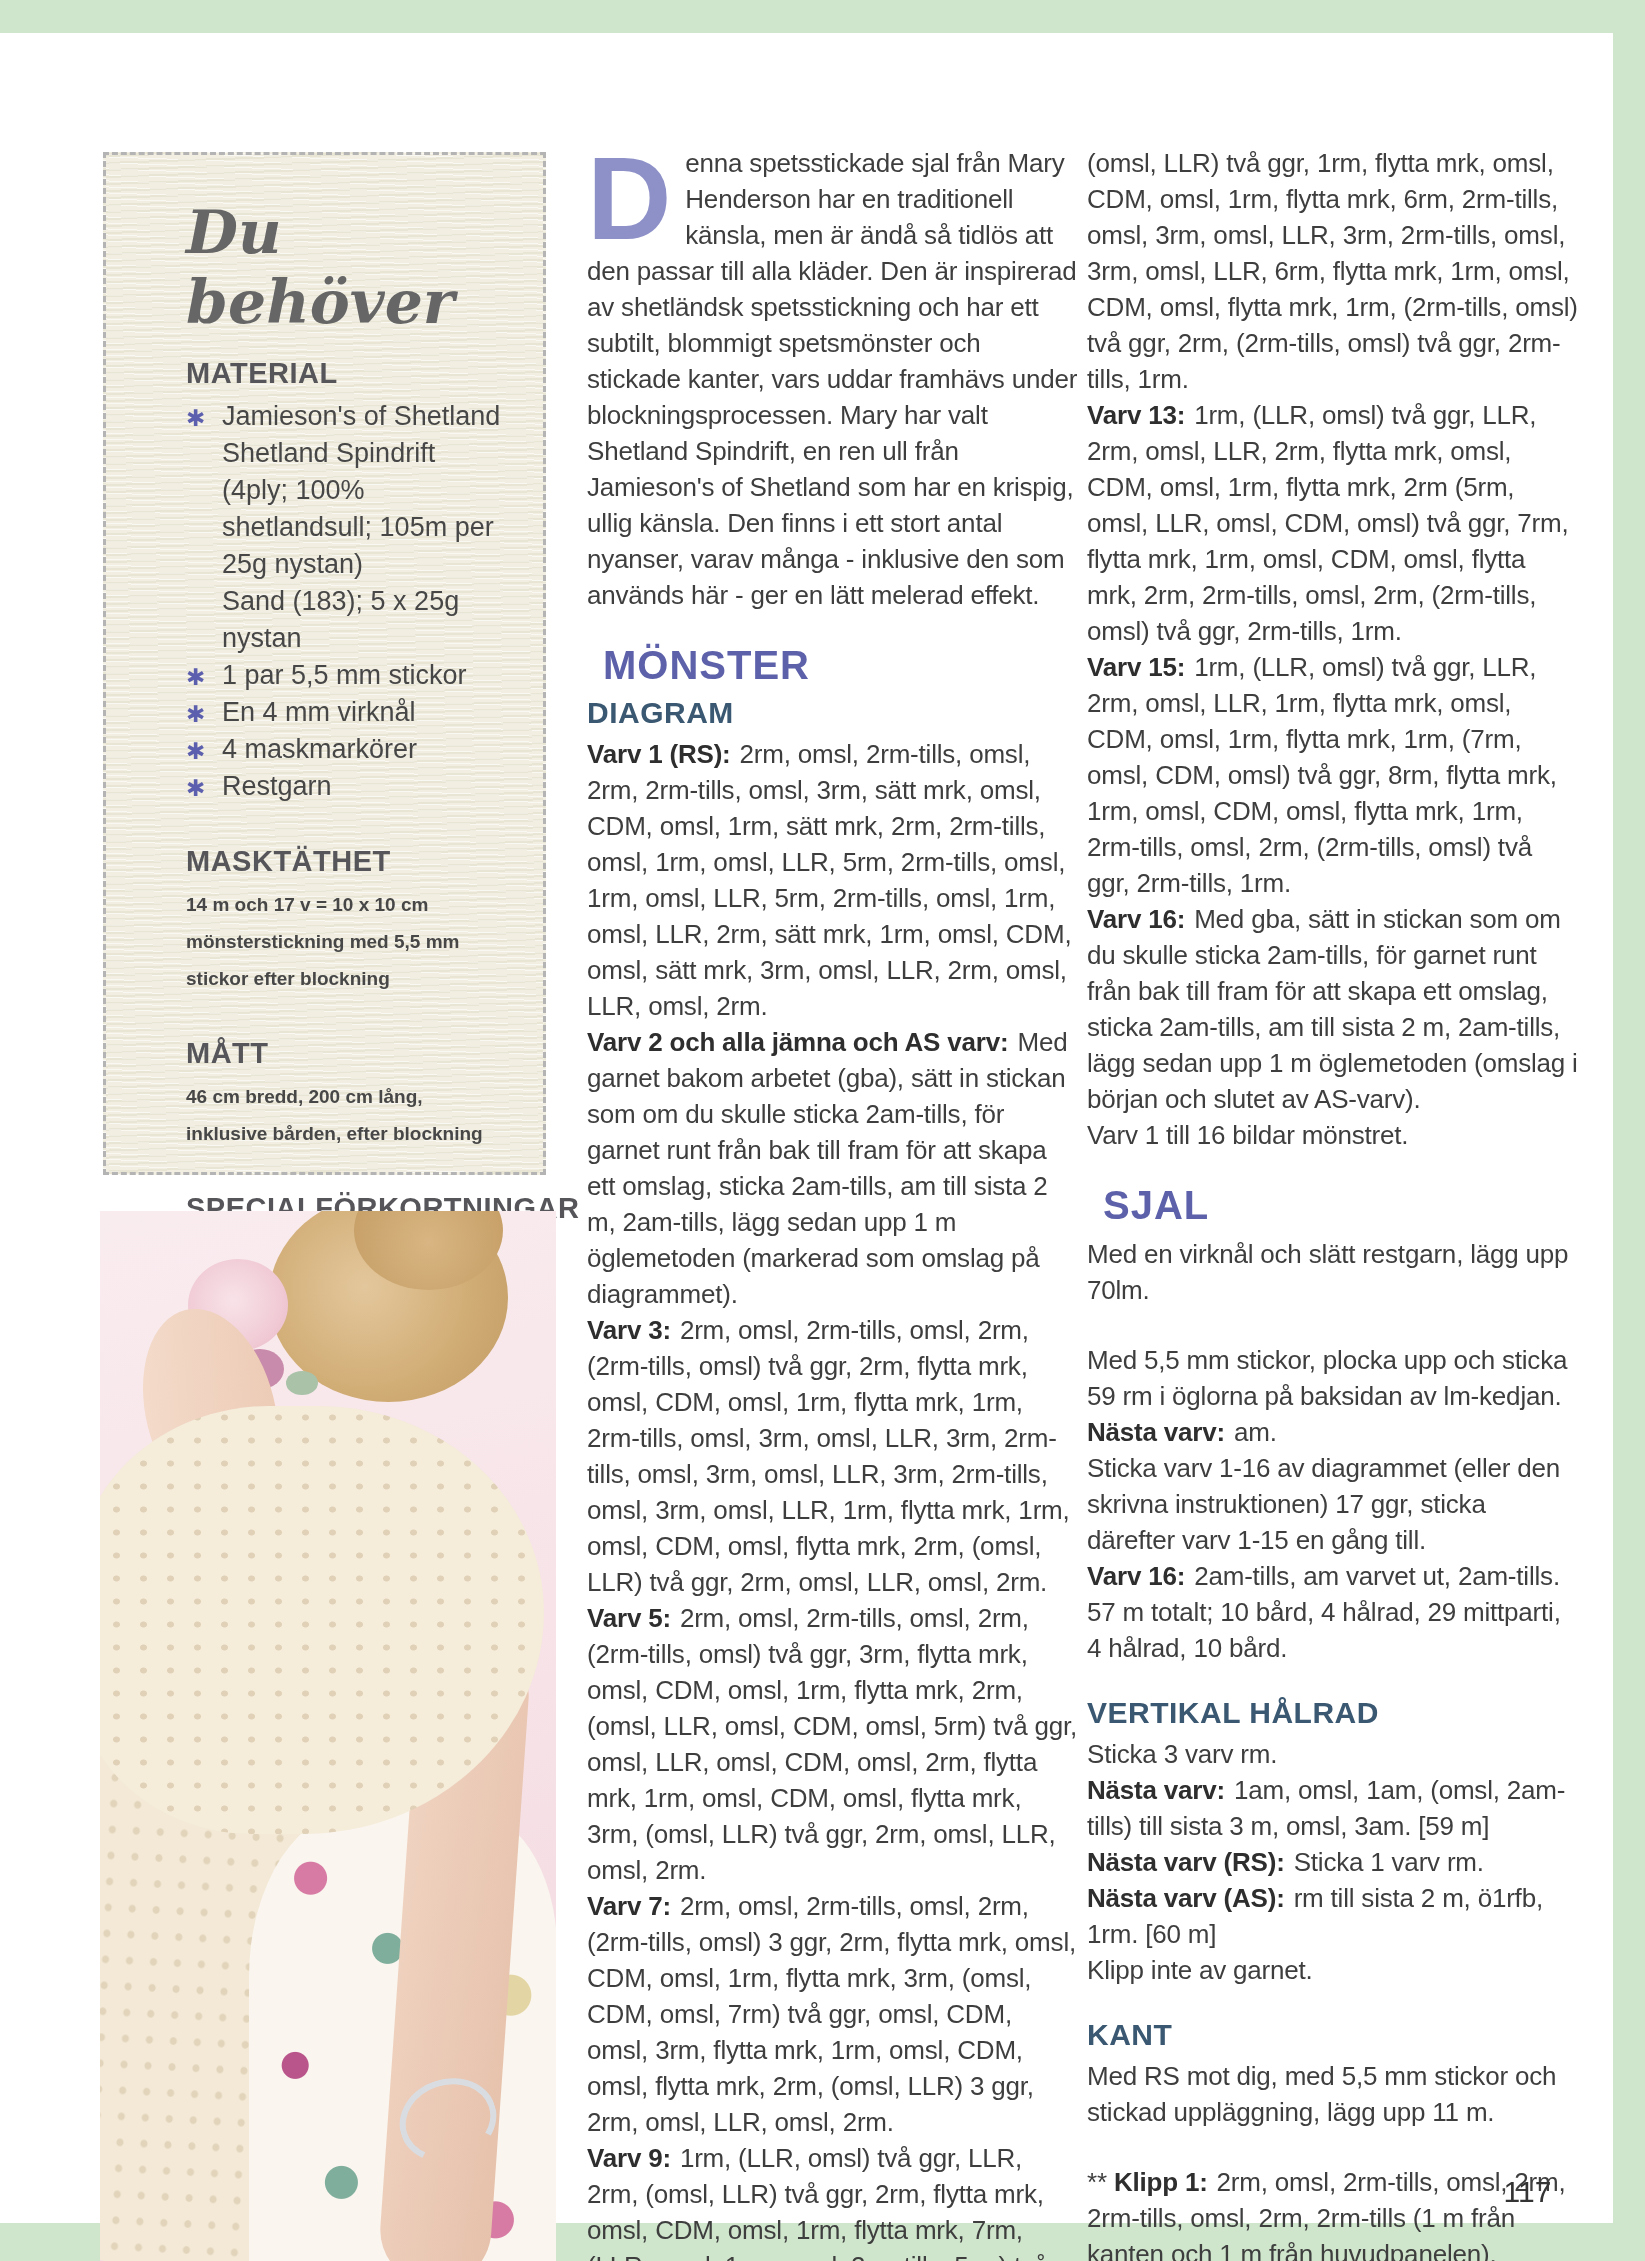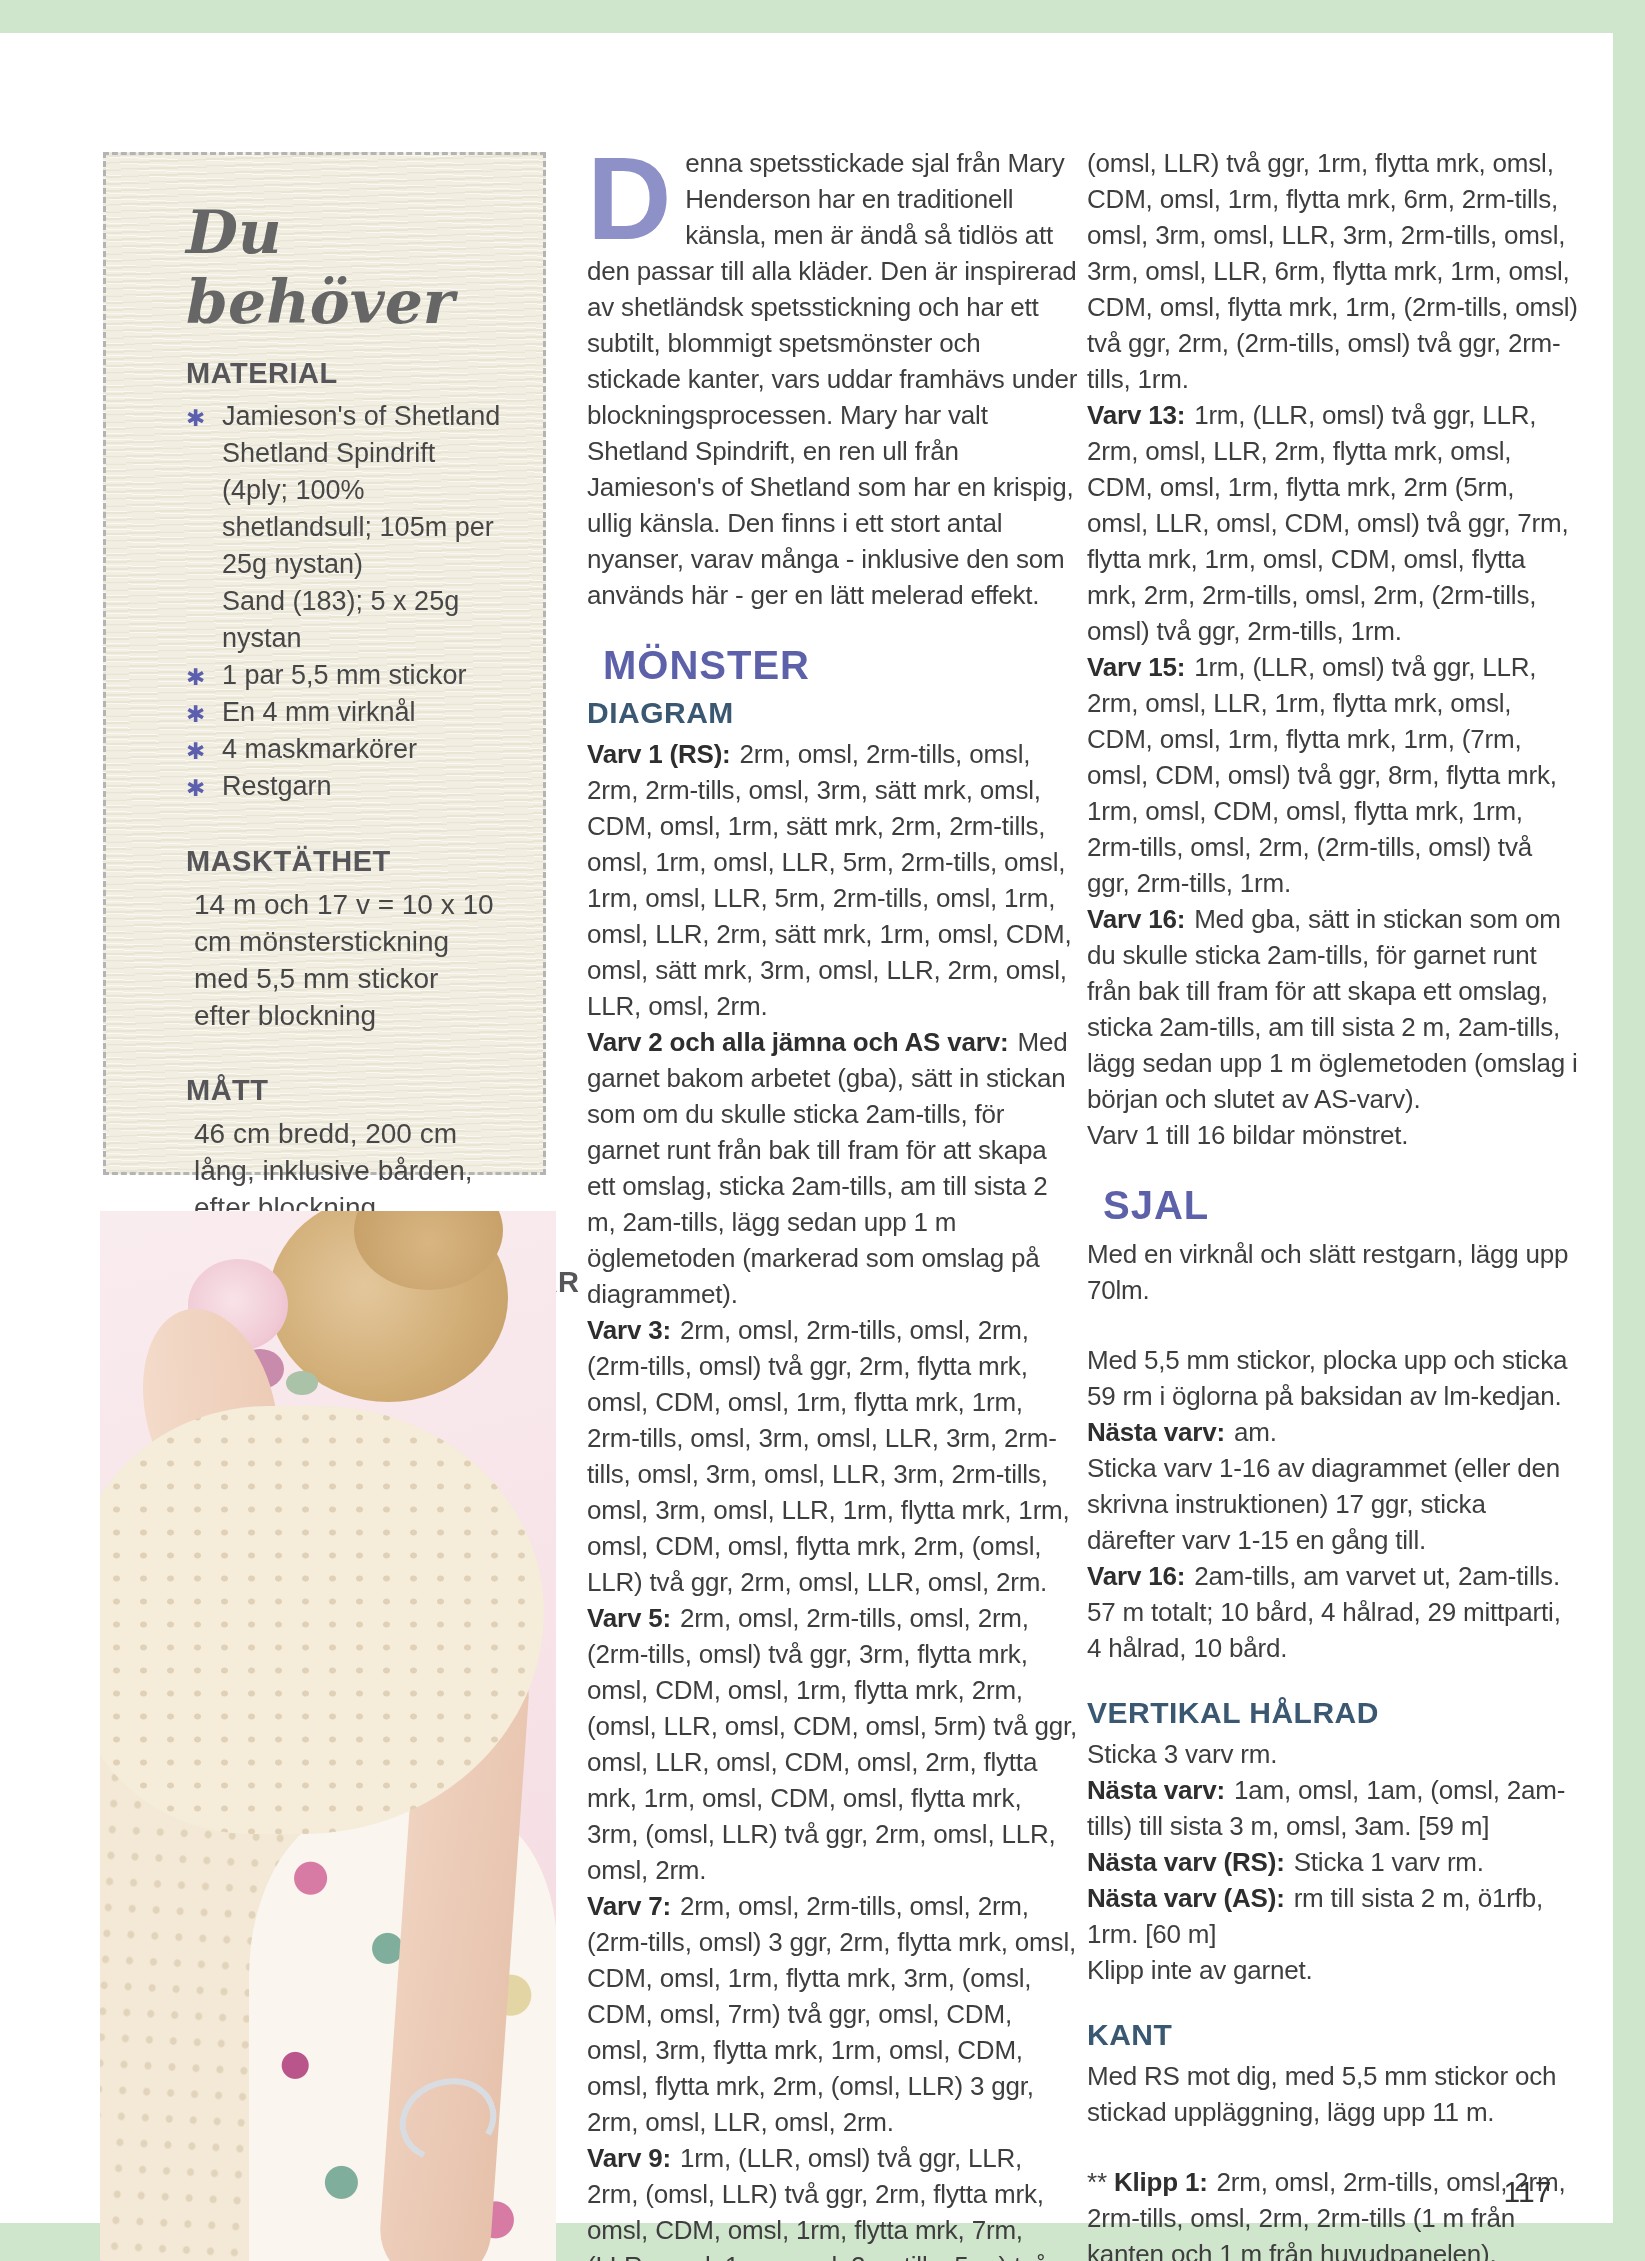--- a/index.html
+++ b/index.html
@@ -17,21 +17,21 @@
            background-color:#f2efe2;
            background-image:
              repeating-linear-gradient(178deg, rgba(193,184,155,0.18) 0 2px, rgba(255,255,255,0) 2px 7px),
              repeating-linear-gradient(2deg, rgba(255,255,255,0.55) 0 1px, rgba(0,0,0,0) 1px 6px);
            padding:36px 38px 0 80px;}
   .script-title{font-family:"DejaVu Serif",serif;font-style:italic;font-weight:bold;
                 font-size:60px;color:#666666;margin:6px 0 20px;}
   .sb-h{font-size:29px;font-weight:bold;color:#56565a;letter-spacing:0.5px;margin:40px 0 8px;}
   .sb-h.first{margin-top:18px;}
   .sb-h.tight{margin-bottom:2px;}
-  .sb-p{font-size:28px;line-height:37px;color:#474747;margin:8px;}
+  .sb-p{font-size:19px;line-height:37px;color:#474747;margin:0;font-weight:bold;}
   .sb-p .lbl{color:#2f2f2f;margin-right:10px;}
   .sb-p.note{margin-top:42px;}
   .mitem{position:relative;padding-left:36px;font-size:27px;line-height:37px;color:#474747;}
   .mitem .star{position:absolute;left:0;top:2px;color:#5c5fad;font-size:23px;}
 
   
   .photo{position:absolute;left:100px;top:1211px;width:456px;height:1051px;overflow:hidden;z-index:3;
          background:linear-gradient(165deg,#f9ecef 0%,#f7e3e8 45%,#f2d9e0 100%);}
   .ph{position:absolute;}
   .ph-hair{left:169px;top:-18px;width:239px;height:209px;border-radius:50%;

